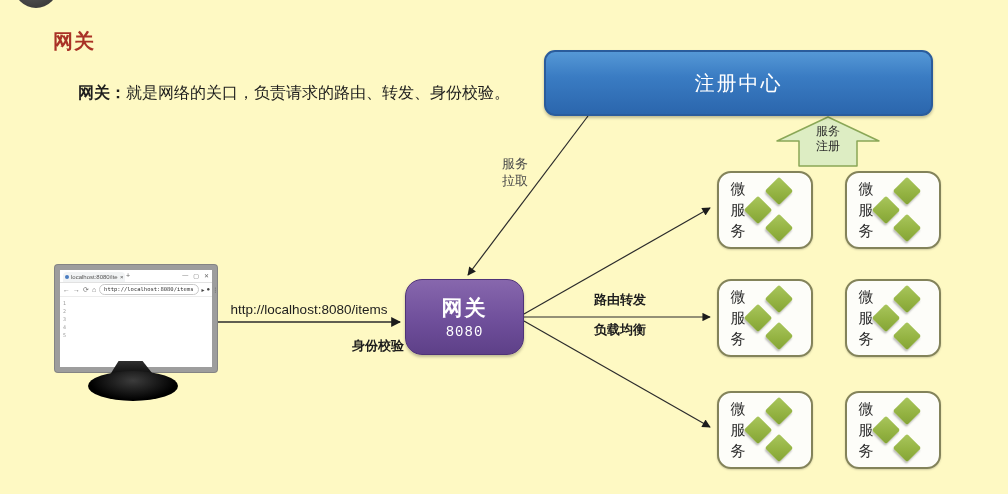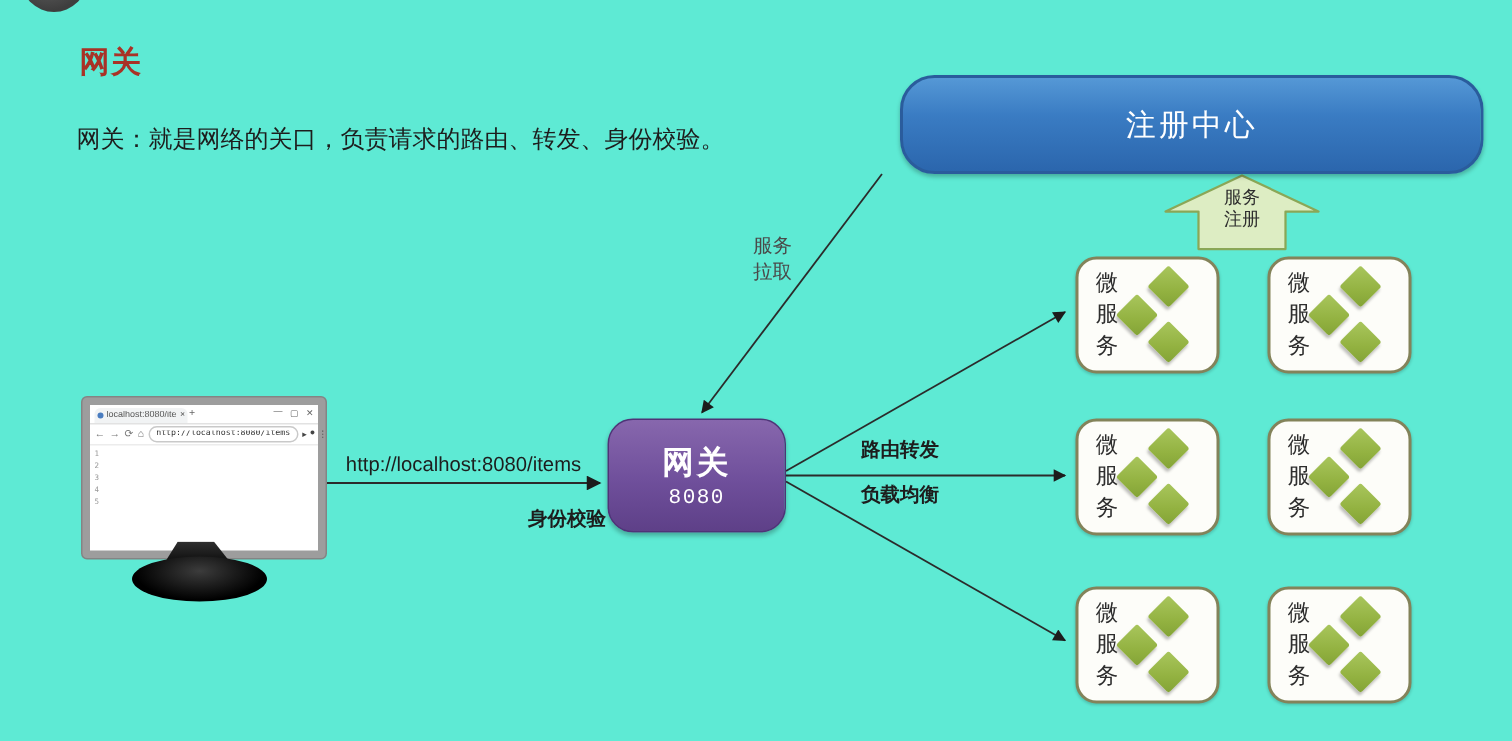--- a/index.html
+++ b/index.html
@@ -1,31 +1,31 @@
 <!DOCTYPE html>
 <html><head>
 <meta charset="utf-8">
 <style>
   html,body{margin:0;padding:0;background:#fff;}
   #stage{
-    position:relative;width:1008px;height:494px;background:#5eead4;overflow:hidden;
+    position:relative;width:1008px;height:494px;background:#fef9c3;overflow:hidden;
     font-family:"Liberation Sans","DejaVu Sans",sans-serif;color:#222;
   }
   
   .corner-blob{position:absolute;left:14px;top:-36px;width:44px;height:44px;border-radius:50%;
     background:radial-gradient(circle at 42% 38%, #6b6b6b, #3e3e3e 70%);}
   
   .page-title{position:absolute;left:53px;top:28px;font-size:20px;font-weight:bold;color:#a93226;letter-spacing:1px;}
   .intro{position:absolute;left:51px;top:83px;font-size:16px;color:#1d1d1d;white-space:nowrap;}
-  .intro b{font-weight:normal;}
+  .intro b{font-weight:bold;margin-left:27px;}
   
   svg.overlay{position:absolute;left:0;top:0;width:1008px;height:494px;pointer-events:none;}
   
   .registry{
-    position:absolute;left:600px;top:50px;width:385px;height:62px;border-radius:23px;
+    position:absolute;left:544px;top:50px;width:385px;height:62px;border-radius:11px;
     background:linear-gradient(180deg,#5598d6 0%,#3a7cc3 40%,#2b66ad 100%);
     border:2px solid #2a5c9c;box-shadow:0 2px 3px rgba(0,0,0,.25);
     display:flex;align-items:center;justify-content:center;
   }
   .registry .lbl{color:#fff;font-size:20px;letter-spacing:2px;}
   
   .gateway{
     position:absolute;left:405px;top:279px;width:117px;height:74px;border-radius:17px;
     background:linear-gradient(180deg,#8767ad 0%,#6f4f9b 55%,#5e4088 100%);
     border:1px solid #4f3377;box-shadow:0 2px 3px rgba(0,0,0,.25);
@@ -41,21 +41,21 @@
   .ms-label{position:absolute;left:11px;top:5px;font-size:15px;line-height:21px;color:#2e2e2e;text-align:center;width:16px;}
   .ms-label span{display:block;}
   .diamond{position:absolute;width:20px;height:20px;border-radius:2px;
     background:linear-gradient(135deg,#a9c65d 0%,#93b241 60%,#83a336 100%);
     transform:rotate(45deg);box-shadow:1px 2px 2px rgba(0,0,0,.25);}
   .d1{left:50px;top:8px;}
   .d2{left:29px;top:27px;}
   .d3{left:50px;top:45px;}
   
   .edge-label{position:absolute;font-size:13px;color:#1d1d1d;white-space:nowrap;}
-  .edge-label.bold{font-weight:bold;}
+  .edge-label.bold{font-weight:bold;margin-left:20px;}
   .lbl-request{left:214px;top:302px;width:190px;text-align:center;font-size:13.5px;}
   .lbl-auth{left:352px;top:337px;font-size:13px;font-weight:bold;text-align:right;}
   .lbl-pull{left:495px;top:155px;width:40px;text-align:center;color:#4a4a4a;line-height:17px;}
   .lbl-route{left:574px;top:291px;}
   .lbl-balance{left:574px;top:321px;}
   .lbl-register{position:absolute;left:804px;top:124px;width:48px;text-align:center;font-size:12px;
     line-height:15px;color:#2e2e2e;}
   
   .monitor{position:absolute;left:55px;top:265px;width:152px;height:97px;background:#fff;
     border:5px solid #9d9d9d;border-radius:3px;box-shadow:0 0 0 1px #848484;}

